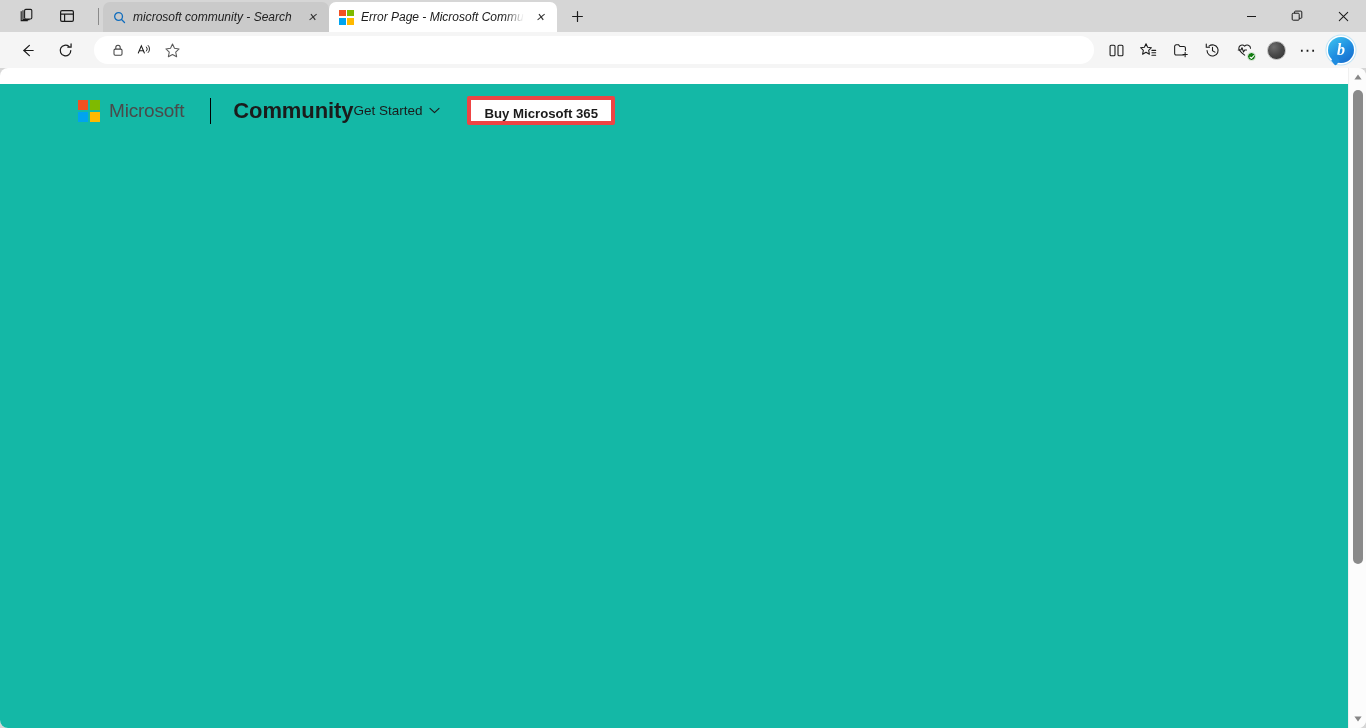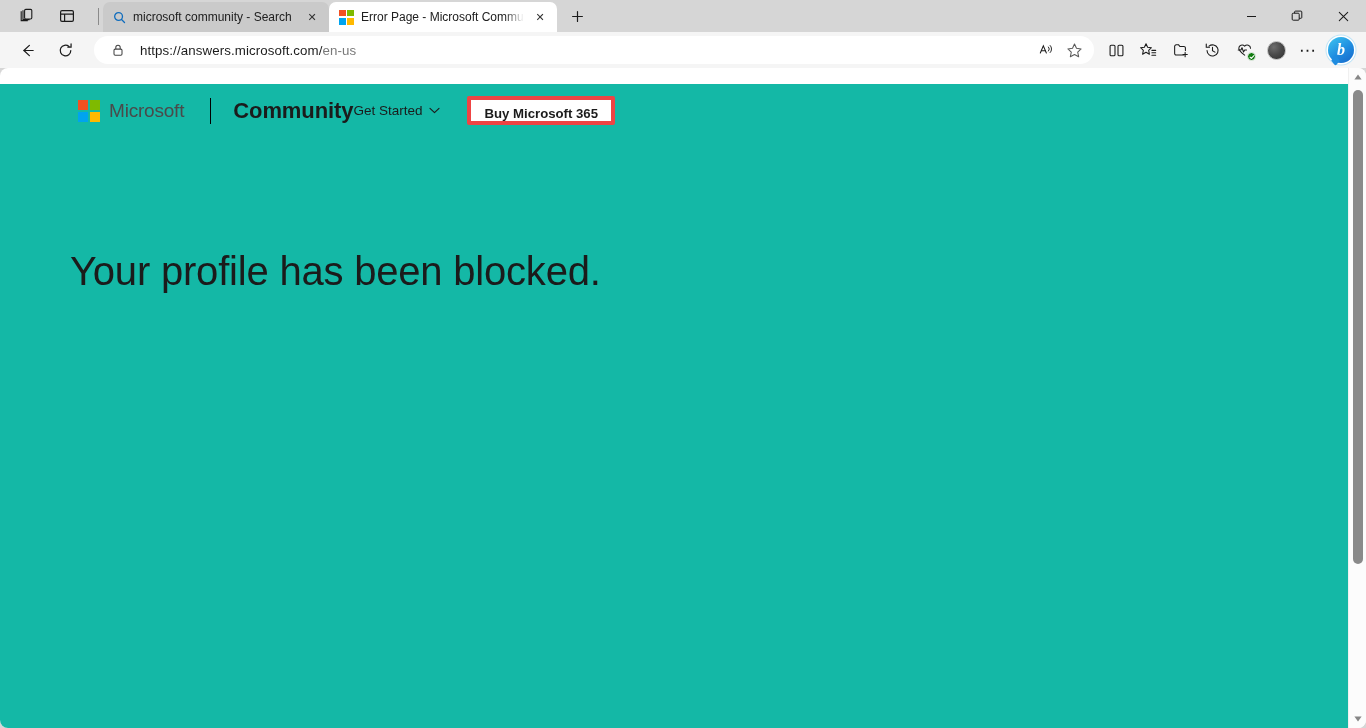--- a/index.html
+++ b/index.html
@@ -14,20 +14,21 @@
 
   
   .titlebar {
     position: absolute;
     top: 0; left: 0;
     width: 1366px;
     height: 32px;
     background: #d6d6d6;
     display: flex;
     align-items: flex-end;
+    font-style: italic;
   }
 
   .tb-left-icons {
     display: flex;
     align-items: center;
     height: 32px;
     padding-left: 10px;
     gap: 12px;
   }
   .tb-icon-btn {
@@ -440,21 +441,20 @@
     </svg>
   </div>
 
   <div class="omnibox">
     <span class="lock-wrap">
       <svg width="14" height="14" viewBox="0 0 14 14" fill="none" stroke="#444" stroke-width="1.05">
         <rect x="3" y="6.1" width="8" height="6.2" rx="1.2"></rect>
         <path d="M4.8 6.1 V4.4 a2.2 2.2 0 0 1 4.4 0 V6.1"></path>
       </svg>
     </span>
-    <span class="url"><span>https://answers.microsoft.com/</span><span class="dim">en-us</span></span>
     <span class="omni-right">
       <span class="omni-btn">
         <svg width="16" height="16" viewBox="0 0 18 18" fill="none" stroke="#1b1b1b" stroke-width="1.15" stroke-linecap="round">
           <path d="M2.6 12.4 L6 4.4 L9.4 12.4"></path>
             <path d="M3.9 9.8 H8.1"></path>
           <path d="M11.8 5.6 a3.4 3.4 0 0 1 0 4.6" stroke-width="1.05"></path>
           <path d="M13.7 3.9 a5.6 5.6 0 0 1 0 8" stroke-width="1.05"></path>
         </svg>
       </span>
       <span class="omni-btn">
@@ -545,21 +545,20 @@
           <svg width="11" height="7" viewBox="0 0 11 7" fill="none" stroke="#1b1b1b" stroke-width="1.15" stroke-linecap="round" stroke-linejoin="round">
             <path d="M1 1.4 L5.5 5.6 L10 1.4"></path>
           </svg>
         </span>
       </span>
 
       <button class="buy-btn">Buy Microsoft 365</button>
 
     </div>
 
-    <h1 class="headline">Your profile has been blocked.</h1>
   </div>
 
   <div class="scrollbar">
     <div class="sb-arrow up">
       <svg width="8" height="6" viewBox="0 0 8 6" fill="#868686">
           <path d="M4 0.4 L7.6 5.4 H0.4 Z"></path>
         </svg>
     </div>
     <div class="sb-thumb"></div>
     <div class="sb-arrow down">

